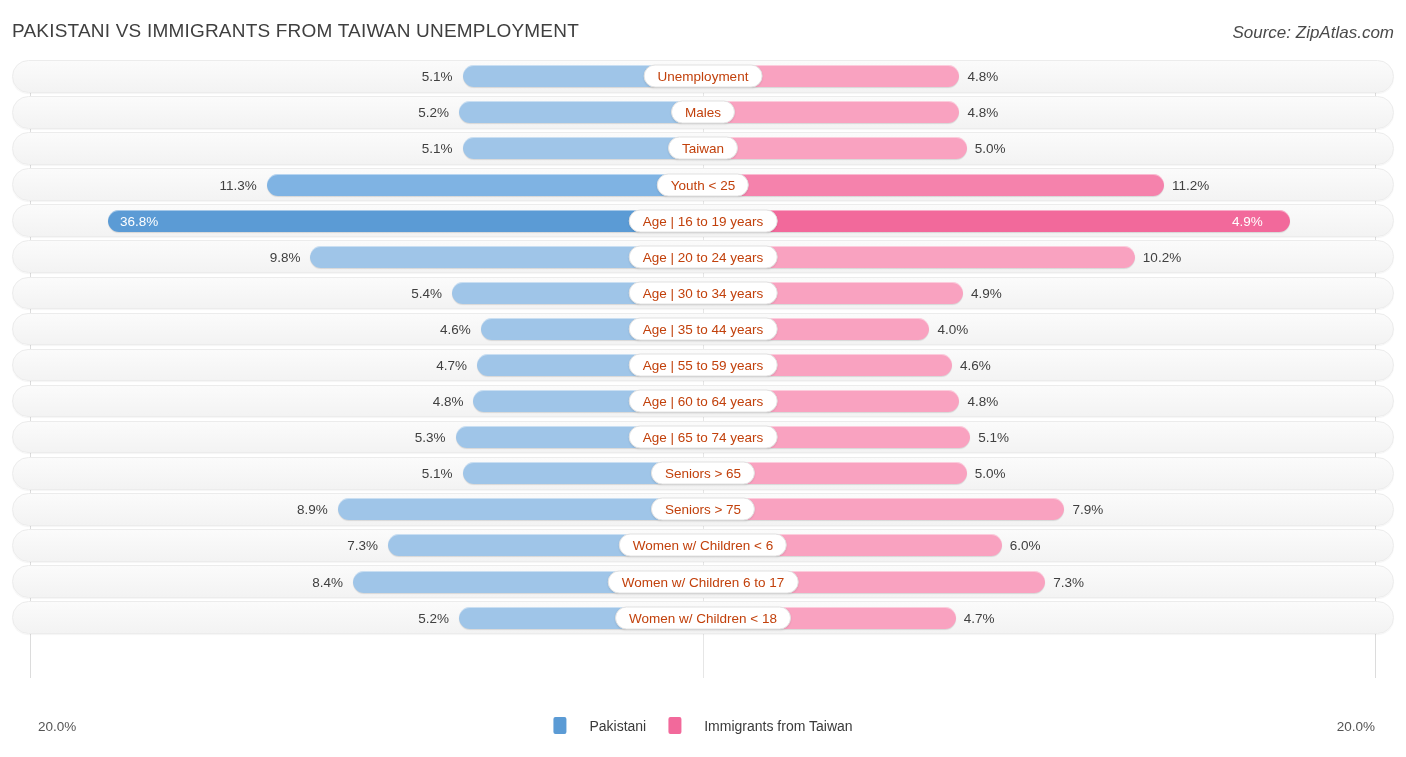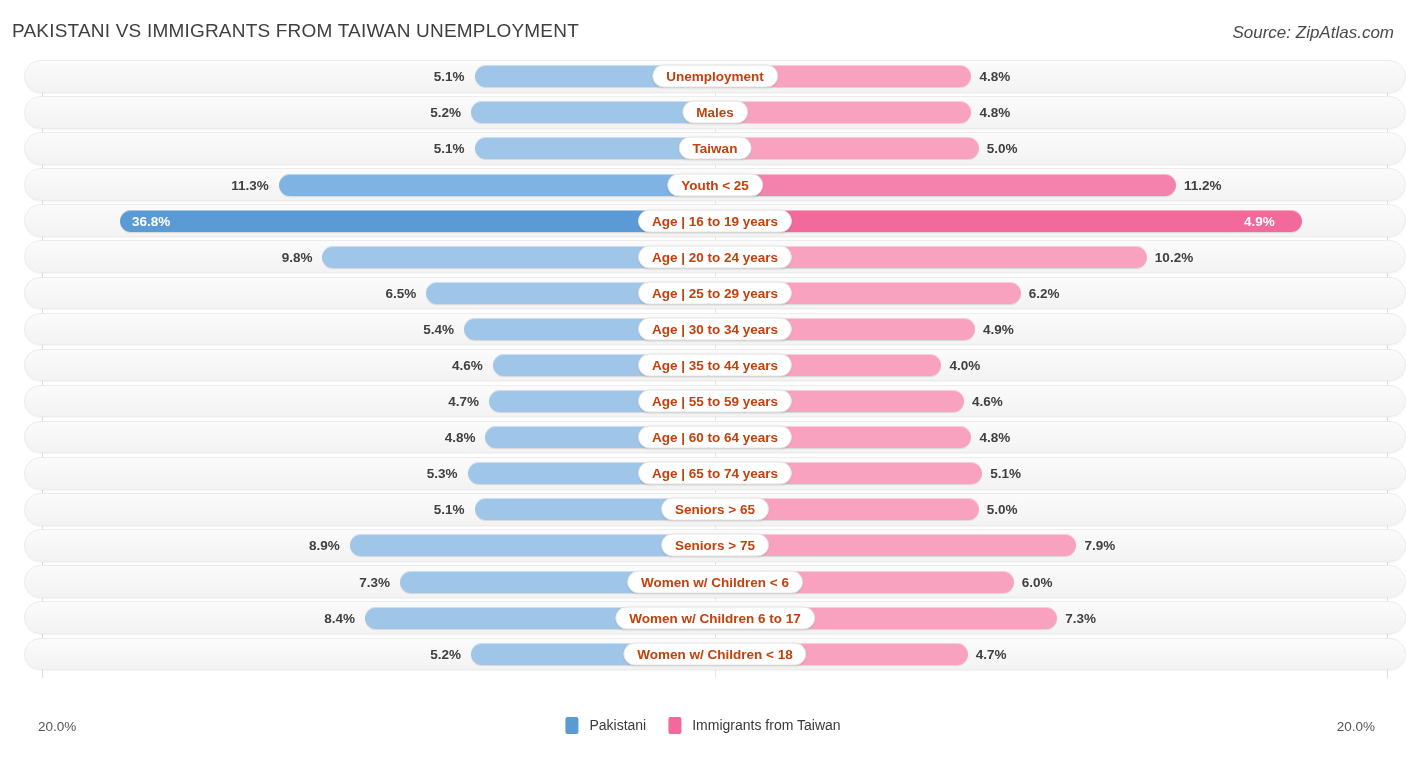--- a/index.html
+++ b/index.html
@@ -15,21 +15,21 @@
     position:absolute;left:12px;top:20px;
     font-size:19px;letter-spacing:.2px;color:#3f3f3f;
     white-space:nowrap;
   }
   .source{
     position:absolute;right:12px;top:23px;
     font-size:17px;font-style:italic;color:#4a4a4a;
     white-space:nowrap;
   }
   .plot{
-    position:absolute;left:12px;top:60px;width:1236px;height:658px;font-weight:bold;
+    position:absolute;left:0;top:60px;width:1236px;height:658px;
   }
   .gridline{
     position:absolute;top:0;bottom:40px;width:1px;background:#dcdcdc;
   }
   .gl-left{left:30px;}
   .gl-right{left:1375px;}
   .gl-mid{left:703px;background:#e6e6e6;}
   .rows{position:absolute;left:0;top:0;width:1406px;}
   .row{
     position:relative;
@@ -74,21 +74,21 @@
   }
   .footer{
     position:absolute;left:0;right:0;bottom:18px;height:22px;
   }
   .axis-min{position:absolute;left:38px;top:2px;font-size:13.5px;color:#555;}
   .axis-max{position:absolute;right:31px;top:2px;font-size:13.5px;color:#555;}
   .legend{
     position:absolute;left:50%;top:0;transform:translateX(-50%);
     display:flex;align-items:center;gap:22px;
   }
-  .leg{display:flex;gap:11px;}
+  .leg{display:flex;align-items:center;gap:23px;}
   .swatch{width:13px;height:17px;border-radius:2px;display:block;}
   .leg-label{font-size:14px;color:#3a3a3a;white-space:nowrap;}
 </style>
 </head>
 <body>
 
 <div class="chart-title">PAKISTANI VS IMMIGRANTS FROM TAIWAN UNEMPLOYMENT</div>
 <div class="source">Source: ZipAtlas.com</div>
 
 <div class="plot">
@@ -130,27 +130,20 @@
         <div class="val val-l inside" style="left: 107px;">36.8%</div>
         <div class="val val-r inside" style="left: 1219px;">4.9%</div>
         <div class="pill">Age | 16 to 19 years</div>
       </div>
       <div class="row">
         <div class="bar bar-l" style="left: 297.486px; width: 405.514px; background: rgb(159, 197, 232);"></div>
         <div class="bar bar-r" style="left: 703px; width: 418.862px; background: rgb(249, 162, 192);"></div>
         <div class="val val-l" style="right: 1092.51px;">9.8%</div>
         <div class="val val-r" style="left: 1129.86px;">10.2%</div>
         <div class="pill">Age | 20 to 24 years</div>
-      </div>
-      <div class="row">
-        <div class="bar bar-l" style="left: 401.268px; width: 301.732px; background: rgb(159, 197, 232);"></div>
-        <div class="bar bar-r" style="left: 703px; width: 292.685px; background: rgb(249, 162, 192);"></div>
-        <div class="val val-l" style="right: 988.732px;">6.5%</div>
-        <div class="val val-r" style="left: 1003.69px;">6.2%</div>
-        <div class="pill">Age | 25 to 29 years</div>
       </div>
       <div class="row">
         <div class="bar bar-l" style="left: 438.974px; width: 264.026px; background: rgb(159, 197, 232);"></div>
         <div class="bar bar-r" style="left: 703px; width: 247.07px; background: rgb(249, 162, 192);"></div>
         <div class="val val-l" style="right: 951.026px;">5.4%</div>
         <div class="val val-r" style="left: 958.07px;">4.9%</div>
         <div class="pill">Age | 30 to 34 years</div>
       </div>
       <div class="row">
         <div class="bar bar-l" style="left: 467.761px; width: 235.239px; background: rgb(159, 197, 232);"></div>

